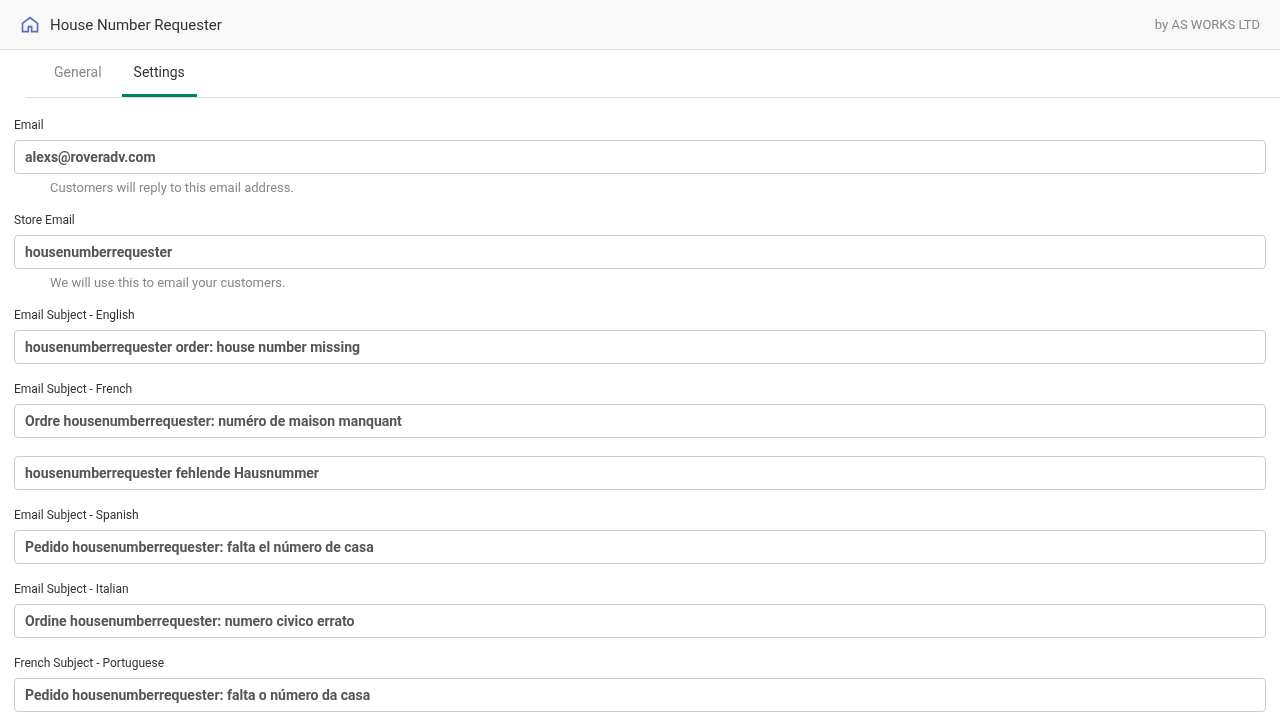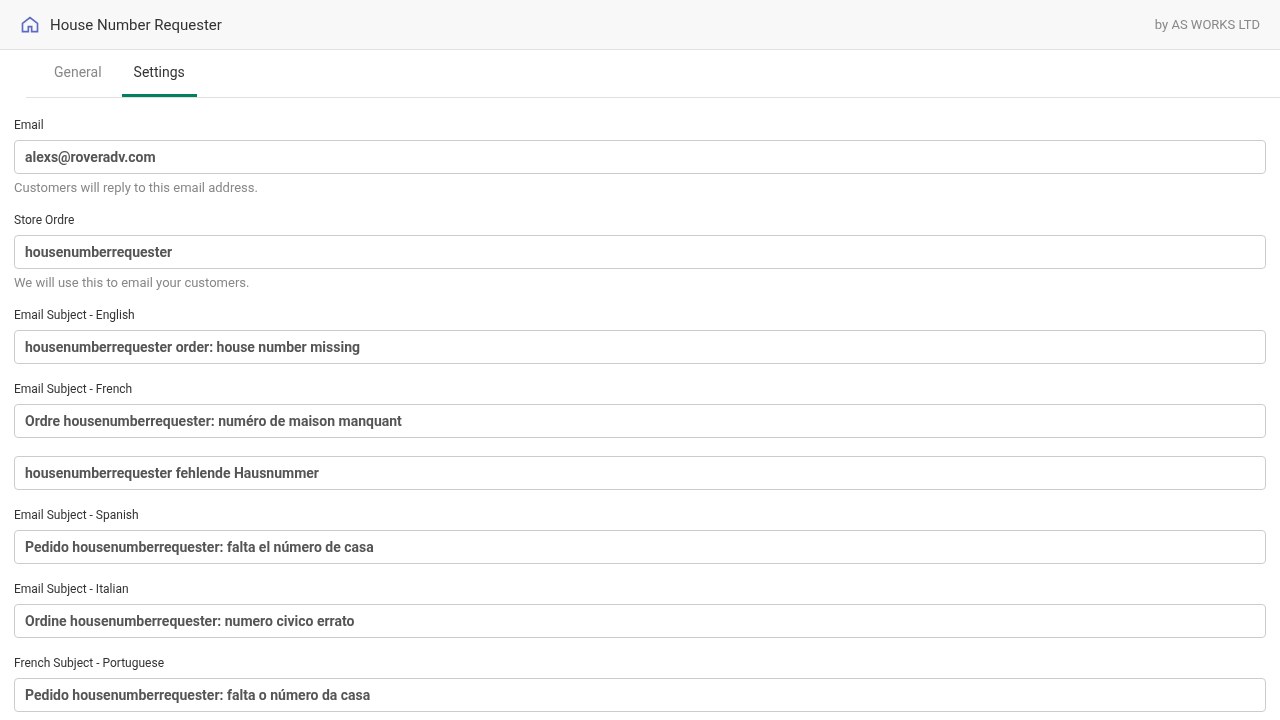--- a/index.html
+++ b/index.html
@@ -83,20 +83,21 @@
       font-size: 14px;
       color: #555;
       font-family: inherit;
       outline: none;
       font-weight: bold;
     }
     .form-help {
       font-size: 13px;
       color: #888;
       margin-top: 6px;
+      margin-left: 36px;
     }
   </style>
 </head>
 <body>
 
 <div class="header">
   <div class="header-left">
     <span class="house-icon">
       <svg viewBox="0 0 24 24" width="20" height="20" fill="none" stroke="#5c6ac4" stroke-width="2">
         <path d="M3 10 L12 3 L21 10 L21 20 L14 20 L14 14 L10 14 L10 20 L3 20 Z"></path>
@@ -114,21 +115,21 @@
 
 <div class="content">
 
   <div class="form-group">
     <label class="form-label">Email</label>
     <input type="text" class="form-input" value="alexs@roveradv.com" style="">
     <div class="form-help">Customers will reply to this email address.</div>
   </div>
 
   <div class="form-group">
-    <label class="form-label">Store Ordre</label>
+    <label class="form-label">Store Email</label>
     <input type="text" class="form-input" value="housenumberrequester" style="">
     <div class="form-help">We will use this to email your customers.</div>
   </div>
 
   <div class="form-group">
     <label class="form-label">Email Subject - English</label>
     <input type="text" class="form-input" value="housenumberrequester order: house number missing" style="">
   </div>
 
   <div class="form-group">

